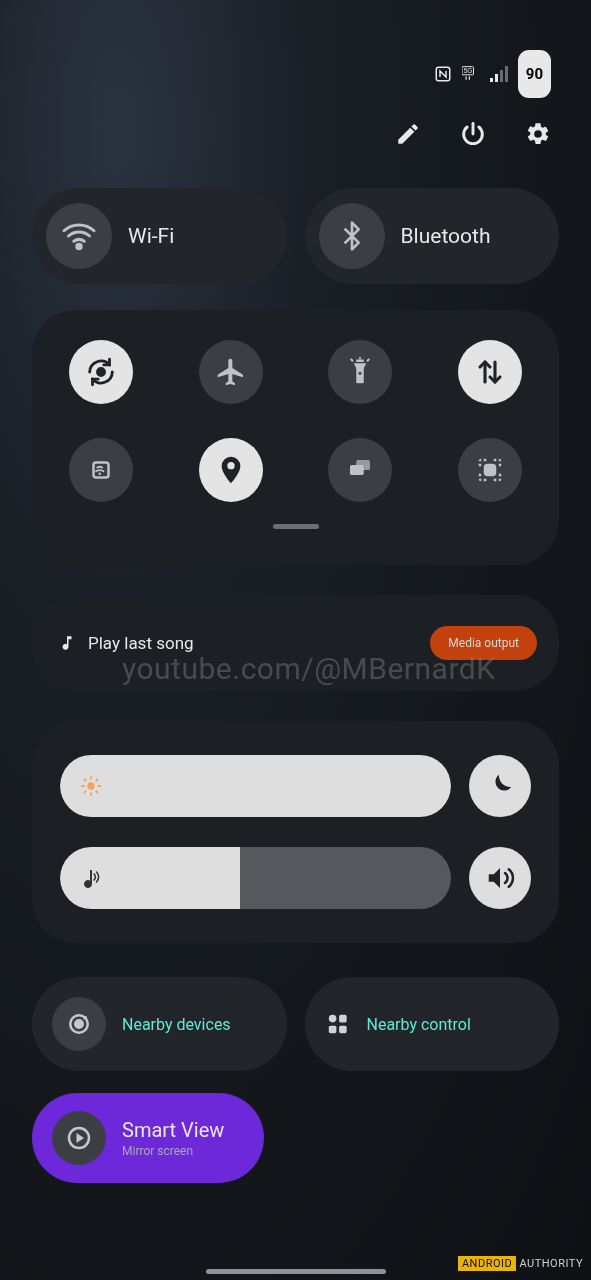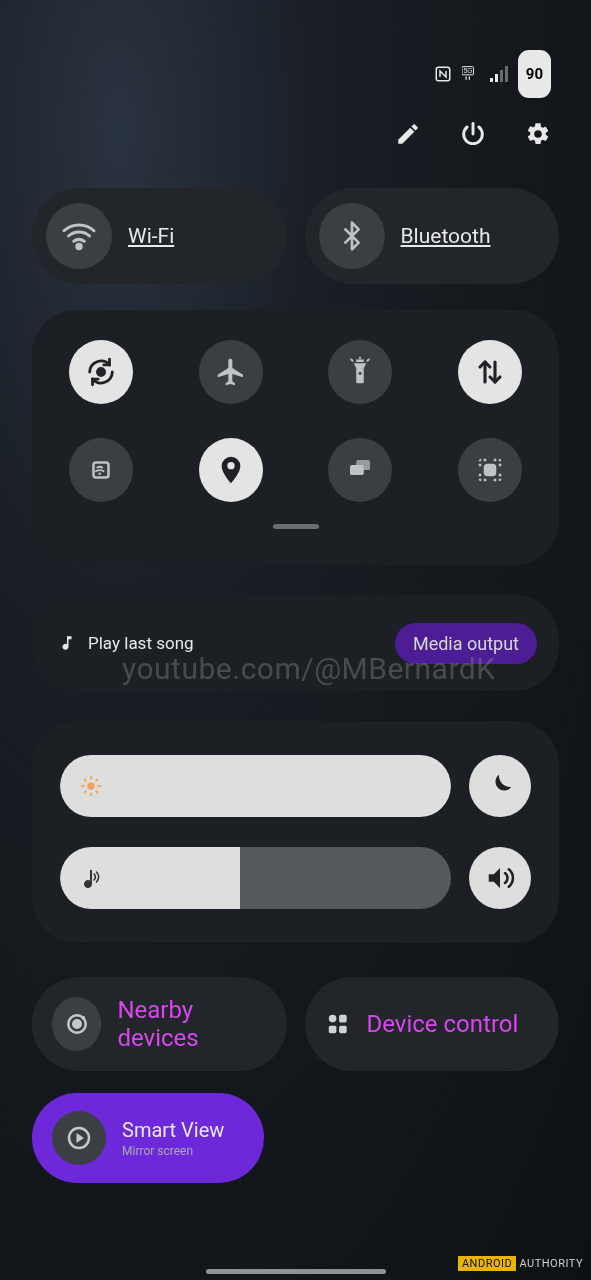--- a/index.html
+++ b/index.html
@@ -36,21 +36,20 @@
     margin-top: 188px;
   }
   .pill {
     flex: 1;
     background: #22262b;
     border-radius: 48px;
     height: 96px;
     display: flex; align-items: center;
     padding: 0 14px;
     cursor: pointer;
-    text-decoration: underline;
   }
   .pill .circ {
     width: 66px; height: 66px; border-radius: 50%;
     background: #3b3f44;
     display: flex; align-items: center; justify-content: center;
     margin-right: 16px;
   }
   .pill .label { font-size: 21px; color: #e8e8e8; }
   
   .panel {
@@ -84,23 +83,23 @@
     border-radius: 44px;
     height: 96px;
     margin-top: 30px;
     display: flex; align-items: center; justify-content: space-between;
     padding: 0 22px 0 26px;
     position: relative;
     cursor: pointer;
   }
   .media-left { display: flex; align-items: center; gap: 12px; font-size: 17px; }
   .media-chip {
-    background: #4c1d95; color: #d6d8da;
+    background: #c2410c; color: #d6d8da;
     padding: 10px 18px; border-radius: 24px;
-    font-size: 18px;
+    font-size: 12px;
     text-align: center;
   }
   .watermark {
     position: absolute; left: 90px; top: 56px;
     font-size: 30px; color: rgba(140,140,140,0.4);
     pointer-events: none; letter-spacing: 0.5px;
     white-space: nowrap;
   }
   
   .sliders-panel {
@@ -146,21 +145,21 @@
     display: flex; align-items: center;
     padding: 0 20px;
     cursor: pointer;
     gap: 16px;
   }
   .bpill .bcirc {
     width: 54px; height: 54px; border-radius: 50%;
     background: #3b3f44; display: flex; align-items: center; justify-content: center;
   }
   .bpill .bicon { color: #d0d2d5; }
-  .bpill .blabel { font-size: 24px; color: #d946ef; }
+  .bpill .blabel { font-size: 16px; color: #5eead4; }
   .smart-row {
     display: flex; margin-top: 22px;
   }
   .smart-pill {
     background: #6d28d9;
     border-radius: 48px;
     padding: 18px 40px 18px 20px;
     display: flex; align-items: center; gap: 16px;
     cursor: pointer;
   }
@@ -386,21 +385,21 @@
   </div>
   <div class="bpill">
     <span class="bicon">
       <svg width="26" height="26" viewBox="0 0 24 24" fill="#d0d2d5">
           <circle cx="7" cy="7" r="3.5"></circle>
           <rect x="13" y="3.5" width="7" height="7" rx="1.5"></rect>
           <rect x="3.5" y="13.5" width="7" height="7" rx="1.5"></rect>
           <rect x="13" y="13.5" width="7" height="7" rx="1.5"></rect>
         </svg>
     </span>
-    <span class="blabel">Device control</span>
+    <span class="blabel">Nearby control</span>
   </div>
 </div>
 
 <div class="smart-row">
   <div class="smart-pill">
     <div class="bcirc">
       <svg width="30" height="30" viewBox="0 0 24 24" fill="none" stroke="#c6c8cc" stroke-width="2">
           <circle cx="12" cy="12" r="8"></circle>
           <polygon points="10,8 16,12 10,16" fill="#c6c8cc" stroke="none"></polygon>
         </svg>

